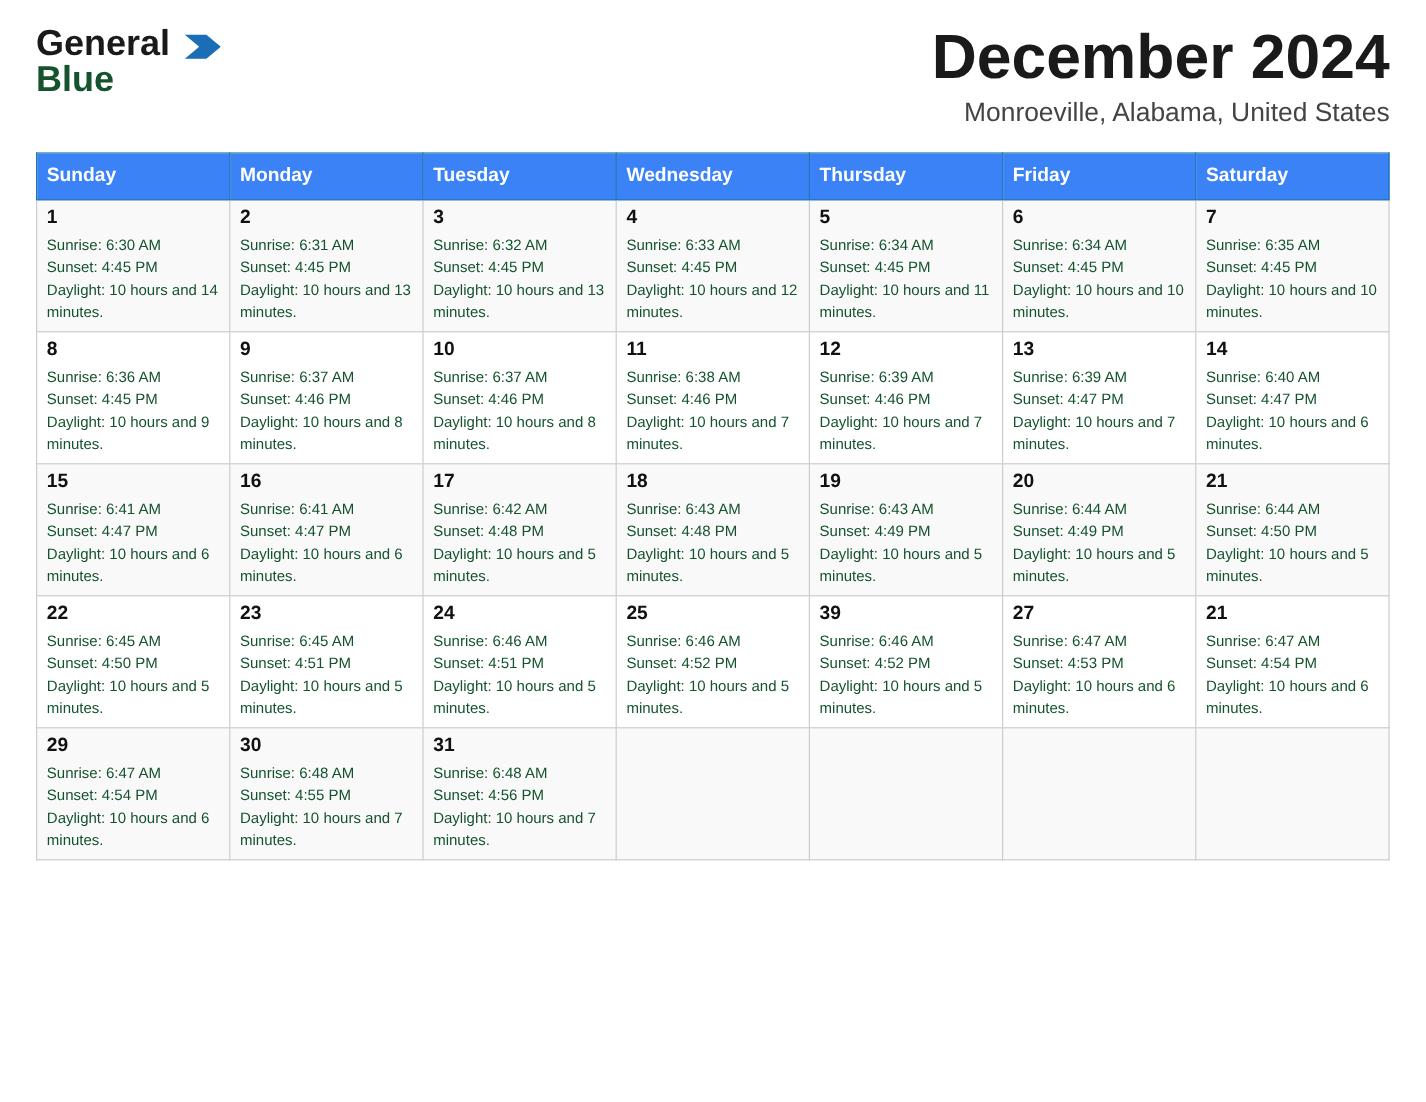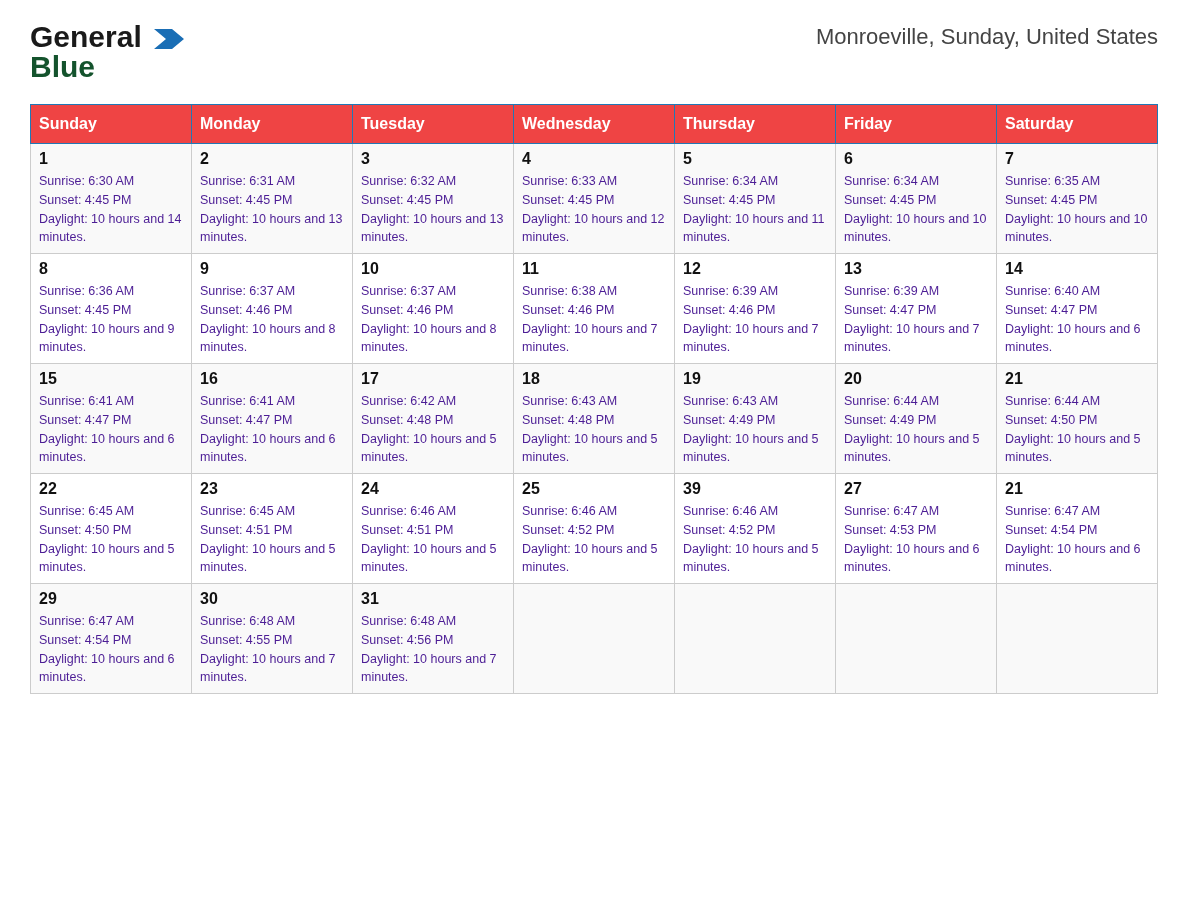--- a/index.html
+++ b/index.html
@@ -34,21 +34,21 @@
       font-size: 22px;
       color: #444;
       margin-top: 4px;
     }
     table {
       width: 100%;
       border-collapse: collapse;
       table-layout: fixed;
     }
     th {
-      background-color: #ef4444;
+      background-color: #3b82f6;
       color: #fff;
       font-size: 16px;
       font-weight: bold;
       padding: 10px 8px;
       text-align: left;
       border: 1px solid #2178b5;
     }
     td {
       border: 1px solid #ccc;
       vertical-align: top;
@@ -59,21 +59,21 @@
     }
     .day-number {
       font-size: 16px;
       font-weight: bold;
       color: #111;
       display: block;
       margin-bottom: 4px;
     }
     .day-info {
       font-size: 12.5px;
-      color: #4c1d95;
+      color: #14532d;
       line-height: 1.5;
     }
     td.empty {
       background: #fff;
     }
     
     tr:nth-child(odd) td {
       background-color: #f9f9f9;
     }
     tr:nth-child(even) td {
@@ -106,21 +106,22 @@
   <div class="logo">
     <div class="logo-row">
       <span class="logo-general-part">General</span>
       <svg class="logo-arrow-svg" width="30" height="32" viewBox="0 0 30 32">
         <polygon points="0,6 18,6 30,16 18,26 0,26 12,16" fill="#1a6eb5"></polygon>
       </svg>
     </div>
     <div class="logo-second-row">Blue</div>
   </div>
   <div class="title-block">
-    <div class="location">Monroeville, Sunday, United States</div>
+    <div class="month-title">December 2024</div>
+    <div class="location">Monroeville, Alabama, United States</div>
   </div>
 </div>
 
 <table>
   <thead>
     <tr>
       <th>Sunday</th>
       <th>Monday</th>
       <th>Tuesday</th>
       <th>Wednesday</th>

